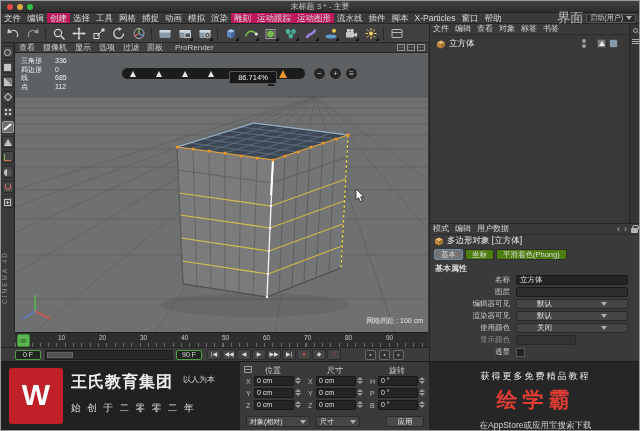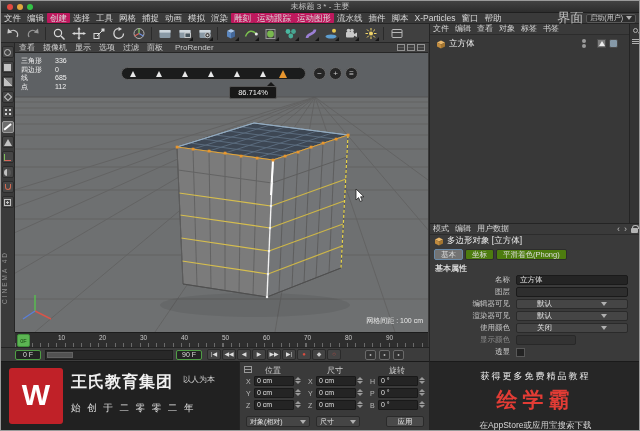--- a/index.html
+++ b/index.html
@@ -56,21 +56,21 @@
   
   .viewport { position:absolute; left:14px; top:52px; width:413px; height:279px; background:#6e7071; overflow:hidden; }
   .stats { position:absolute; left:6px; top:4px; font-size:7px; color:#f0f0f0; line-height:8.5px; }
   .stats .row { display:flex; }
   .stats .sl { width:34px; }
   .gridlabel { position:absolute; right:5px; bottom:6px; font-size:7px; color:#e8e8e8; }
   .hudbar { position:absolute; left:106px; top:14px; width:185px; height:13px; background:rgba(18,18,18,.88); border:1px solid #606060; border-radius:7px; }
   .hud-mark { position:absolute; top:3px; width:0; height:0; border-left:3px solid transparent; border-right:3px solid transparent; border-bottom:6px solid #e8e8e8; }
   .hud-mark.cur { border-left-width:4px; border-right-width:4px; border-bottom:8px solid #e8962e; top:2px; }
   .hudbtn { position:absolute; top:14px; width:13px; height:13px; border-radius:50%; background:#262626; border:1px solid #6a6a6a; color:#cccccc; font-size:8px; line-height:11px; text-align:center; }
-  .hudtip { position:absolute; left:214px; top:33px; width:48px; height:13px; background:#181818; border:1px solid #555555; border-radius:2px; color:#f0f0f0; font-size:7.5px; line-height:11px; text-align:center; }
+  .hudtip { position:absolute; left:214px; top:18px; width:48px; height:13px; background:#181818; border:1px solid #555555; border-radius:2px; color:#f0f0f0; font-size:7.5px; line-height:11px; text-align:center; }
   .hudtip-caret { position:absolute; left:252px; top:29px; width:0; height:0; border-left:4px solid transparent; border-right:4px solid transparent; border-bottom:4px solid #181818; }
 
   
   .rightpanel { position:absolute; left:428px; top:23px; width:212px; height:337px; background:#3a3a3a; border-left:1px solid #242424; }
   .om-menu { position:absolute; left:0; top:0; width:200px; height:11px; display:flex; align-items:center; font-size:8px; color:#d4d4d4; border-bottom:1px solid #2c2c2c; }
   .om-menu .mi { padding:0 3px; line-height:10px; }
   .om-body { position:absolute; left:0; top:11px; width:200px; height:188px; background:#383838; }
   .objrow { position:absolute; left:0; top:3px; width:100%; height:12px; display:flex; align-items:center; gap:3px; padding-left:6px; }
   .objname { font-size:8.5px; color:#ededed; }
   .objdots { position:absolute; left:152px; top:1px; display:flex; flex-direction:column; gap:1px; }

